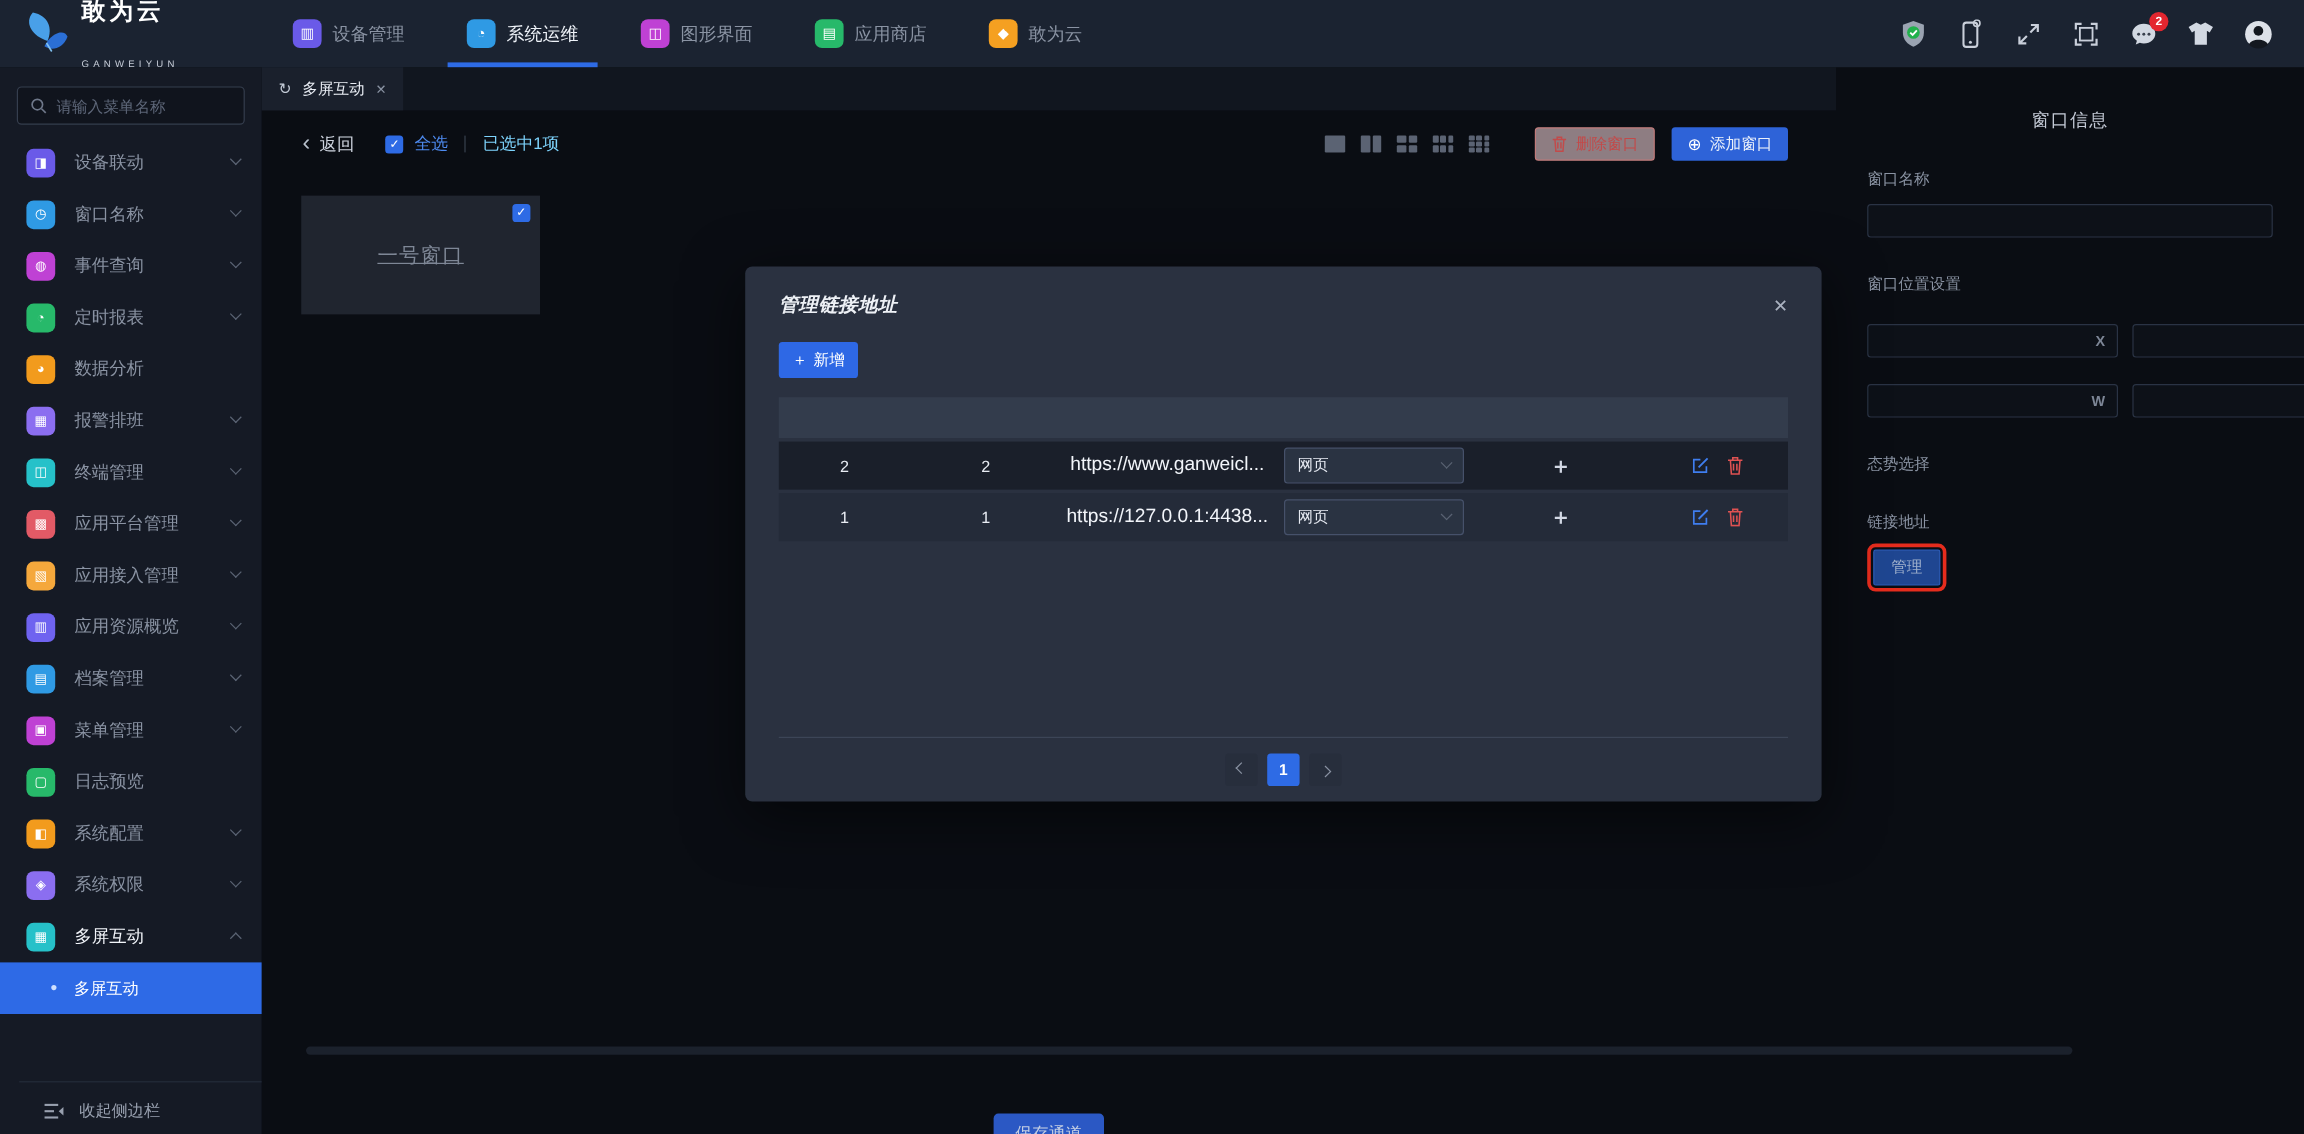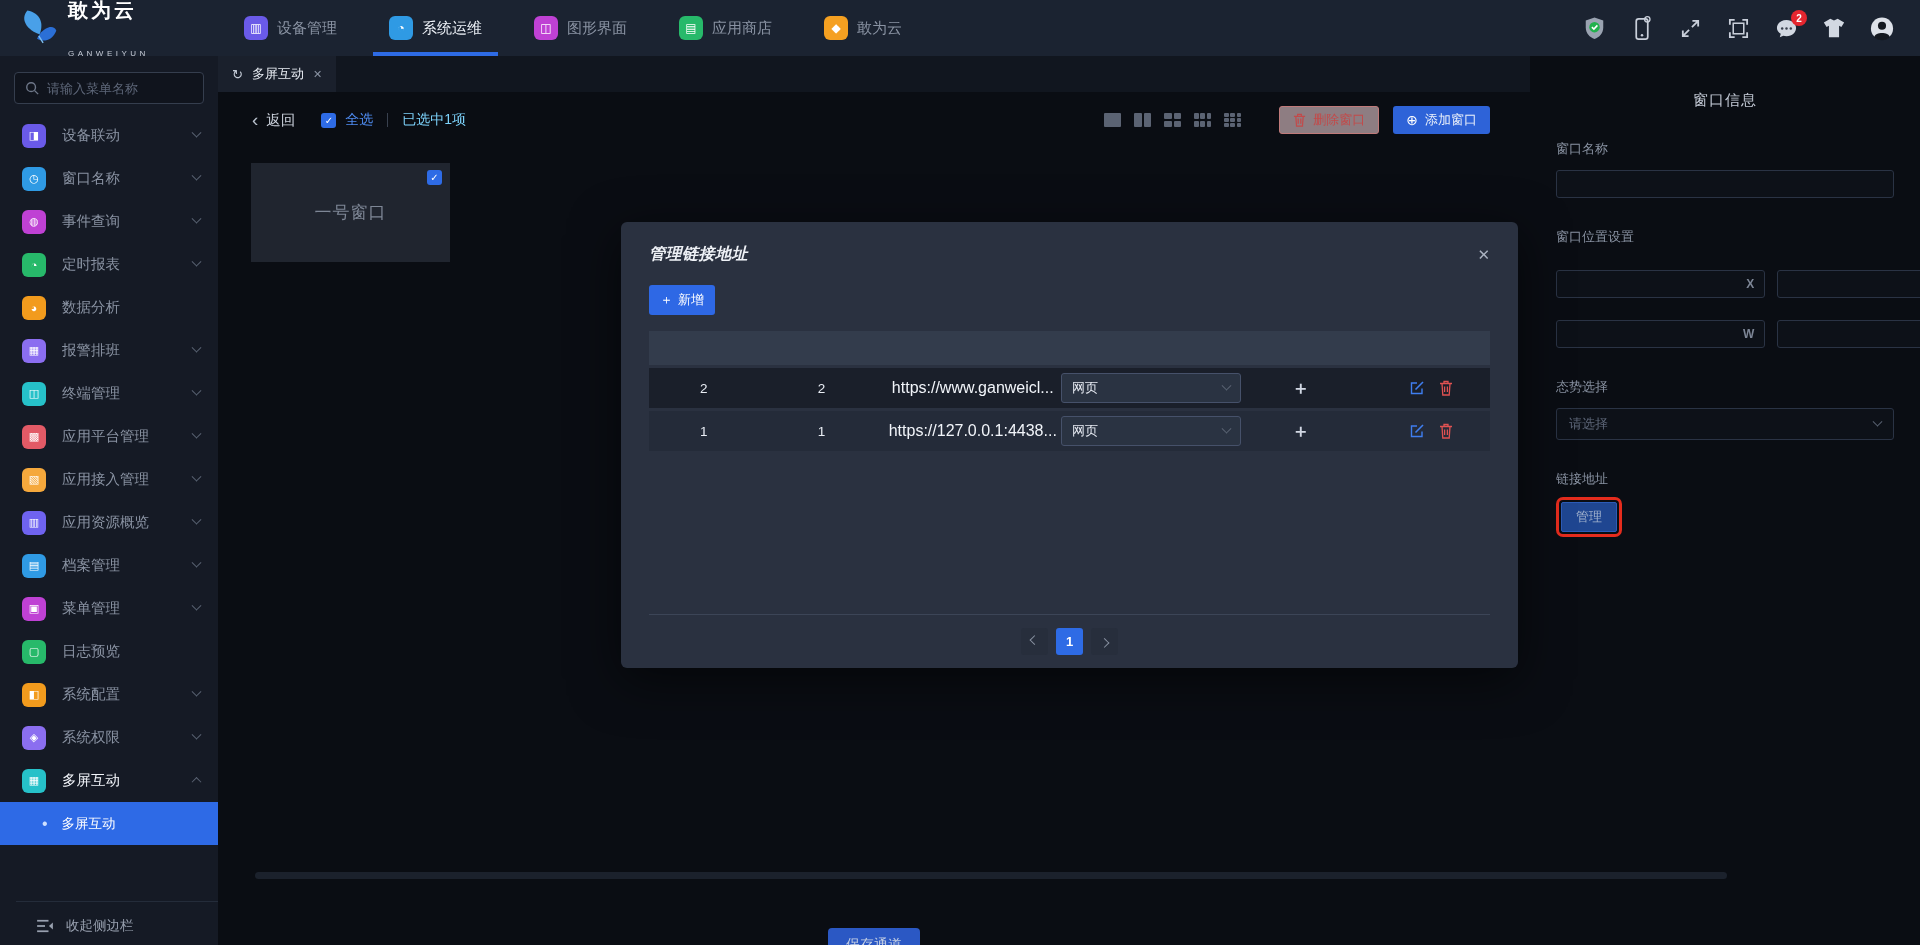--- a/index.html
+++ b/index.html
@@ -76,21 +76,21 @@
   .licon.p6 { grid-template-columns:1fr 1fr 1fr; grid-template-rows:1fr 1fr; }
   .licon.p9 { grid-template-columns:1fr 1fr 1fr; grid-template-rows:1fr 1fr 1fr; }
   .btn { height:28px; border-radius:3px; display:flex; align-items:center; gap:7px; padding:0 13px;
       font-size:13px; cursor:pointer; border:none; font-family:inherit; }
   .btn-del { background:#8e7d82; border:1px solid #c07a7a; color:#c24a4a; margin-right:14px; }
   .btn-add { background:#2e63d8; color:#eaf0fa; }
   .btn-add .plus-circ { font-size:14px; color:#fff; }
 
   .wincard { position:absolute; left:33px; top:71px; width:199px; height:99px; background:#20252f; }
   .wincard .wc-label { position:absolute; left:0; right:0; top:38px; text-align:center; color:#7e8796; font-size:17px;
-      letter-spacing:1px; }
+      letter-spacing:1px;text-decoration:underline; }
   .wincard .cb { position:absolute; top:7px; right:8px; }
 
   .hscroll { position:absolute; left:255px; top:816px; width:1472px; height:7px; background:#1b212c; border-radius:4px;
       z-index:3; cursor:pointer; }
   .savebar { position:absolute; left:0; right:0; top:836px; display:flex; justify-content:center; }
   .btn-save { height:34px; padding:0 18px; background:#2b58c4; border:none; border-radius:4px; color:#c4cfe3;
       font-size:14px; cursor:pointer; font-family:inherit; }
 
   
   .rightpanel { width:390px; flex:none; padding:1px 26px; position:relative; }
@@ -121,21 +121,21 @@
   .trow { display:flex; align-items:center; }
   .trow > div { text-align:center; }
   .c1{width:13%;} .c2{width:15%;} .c3{width:21%;} .c4{width:20%;} .c5{width:17%;} .c6{width:14%;}
   .thead { height:34px; background:#333c4c; }
   .thead > div { color:#99a2b2; font-size:13px; }
   .tbody .trow { height:40px; margin-top:3px; }
   .tbody .trow:nth-child(1) { background:#1a1f2a; }
   .tbody .trow:nth-child(2) { background:#242b39; }
   .tbody .trow .cell-txt { color:#e9edf4; font-size:13.5px; }
   .cell-addr { color:#f2f5fa; font-size:16px; }
-  .type-select { width:180px; height:30px; margin:16px auto; background:#2a3342; border:1px solid #46516a; border-radius:3px;
+  .type-select { width:150px; height:30px; margin:16px auto; background:#2a3342; border:1px solid #46516a; border-radius:3px;
       display:flex; align-items:center; padding:0 10px; cursor:pointer; }
   .type-select span.v { color:#e6eaf2; font-size:13px; flex:1; text-align:left; }
   .cover-plus { color:#d2d8e4; font-size:18px; font-weight:bold; cursor:pointer; }
   .ops { display:flex; justify-content:center; gap:14px; }
   .ops svg { cursor:pointer; }
   .m-spacer { flex:1; }
   .m-foot { border-top:1px solid #3c4557; height:54px; display:flex; align-items:center; justify-content:center; gap:8px; }
   .pg { width:27px; height:27px; border-radius:3px; background:#272e3c; color:#8a93a3; display:flex; align-items:center;
       justify-content:center; font-size:13px; cursor:pointer; }
   .pg.cur { background:#2e6be5; color:#fff; font-weight:bold; }
@@ -448,24 +448,20 @@
           <input type="text" style="">
           <span class="suffix">W</span>
         </div>
           <div class="rp-input">
           <input type="text" style="">
 
         </div>
         </div>
 
       <div class="rp-label">态势选择</div>
-      <div class="rp-select">
-        <span class="ph">请选择</span>
-        <span class="chev"></span>
-      </div>
 
       <div class="rp-label">链接地址</div>
       <button class="btn-manage">管理</button>
     </aside>
 
     <div class="hscroll"></div>
   </div>
 
   <div class="modal">
     <div class="m-head">

